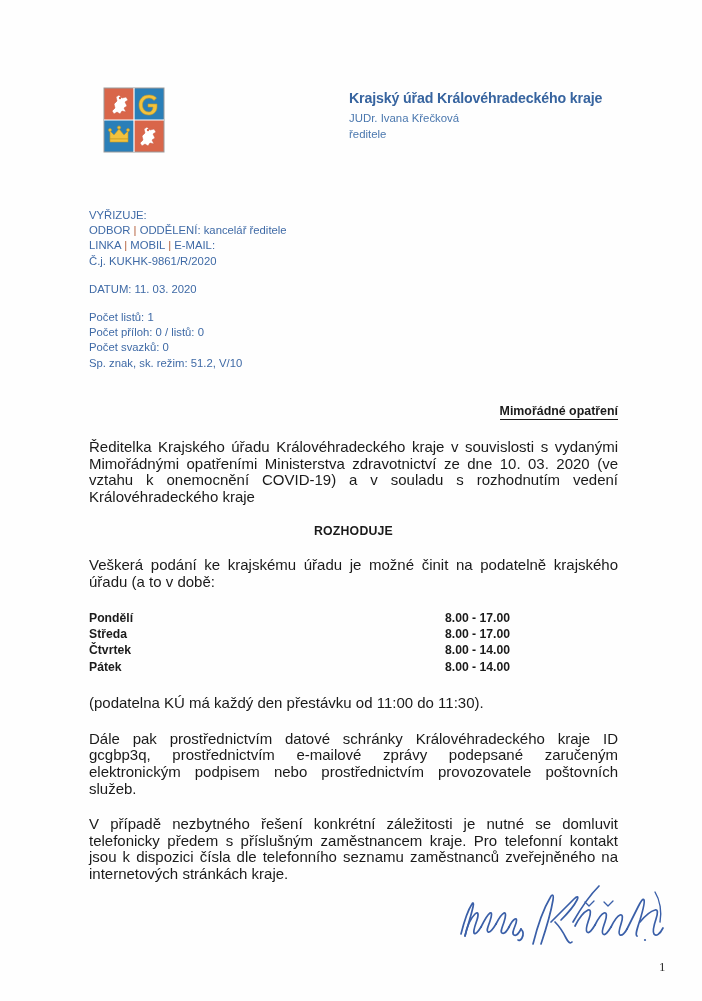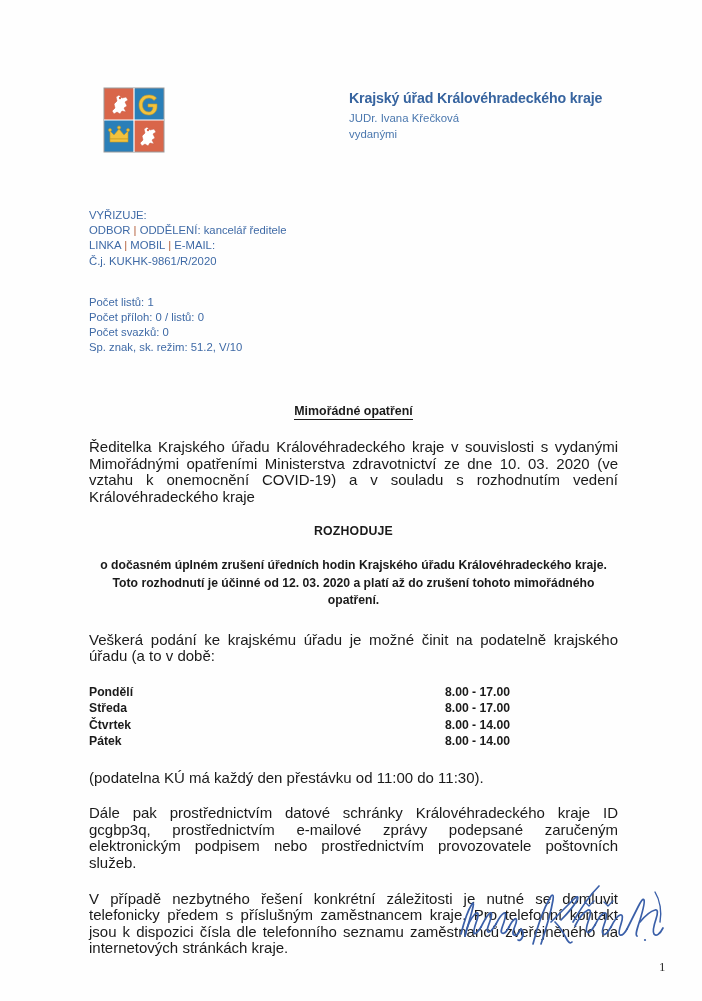--- a/index.html
+++ b/index.html
@@ -82,21 +82,21 @@
   .meta-gap-sm { height: 13px; }
 
   
   .body-area {
     position: absolute;
     left: 89px;
     top: 404px;
     width: 529px;
   }
   .doc-title {
-    text-align: center;
+    text-align: right;
     font-weight: bold;
     font-size: 12.4px;
     margin-bottom: 21px;
   }
   .doc-title span {
     border-bottom: 1.4px solid #1a1a1a;
     padding-bottom: 1px;
   }
   p.para {
     margin: 0 0 19px 0;
@@ -196,21 +196,21 @@
 
         <rect x="1" y="1" width="60" height="64" fill="none" stroke="#9a9a9a" stroke-width="1"></rect>
         <line x1="31" y1="1" x2="31" y2="65" stroke="#ffffff" stroke-width="1.2"></line>
         <line x1="1" y1="33" x2="61" y2="33" stroke="#ffffff" stroke-width="1.2"></line>
       </svg>
     </div>
 
     <div class="org-block">
       <div class="org-name">Krajský úřad Královéhradeckého kraje</div>
       <div class="org-person">JUDr. Ivana Křečková</div>
-      <div class="org-role">vydanými</div>
+      <div class="org-role">ředitele</div>
     </div>
   </div>
 
   <div class="meta">
     <div class="line">
       <span>VYŘIZUJE:</span>
     </div>
     <div class="line">
       <span>ODBOR</span>
       <span class="sep">|</span>
@@ -220,39 +220,39 @@
     <div class="line">
       <span>LINKA</span>
       <span class="sep">|</span>
       <span>MOBIL</span>
       <span class="sep">|</span>
       <span>E-MAIL:</span>
     </div>
     <div class="line">Č.j. KUKHK-9861/R/2020</div>
 
     <div class="meta-gap"></div>
+    <div class="line">DATUM: 11. 03. 2020</div>
 
     <div class="meta-gap-sm"></div>
     <div class="line">Počet listů: 1</div>
     <div class="line">Počet příloh: 0 / listů: 0</div>
     <div class="line">Počet svazků: 0</div>
     <div class="line">Sp. znak, sk. režim: 51.2, V/10</div>
   </div>
 
   <div class="body-area">
 
     <div class="doc-title">
       <span>Mimořádné opatření</span>
     </div>
 
     <p class="para">Ředitelka Krajského úřadu Královéhradeckého kraje v souvislosti s vydanými Mimořádnými opatřeními Ministerstva zdravotnictví ze dne 10. 03. 2020 (ve vztahu k onemocnění COVID-19) a v souladu s rozhodnutím vedení Královéhradeckého kraje</p>
 
     <div class="decides">ROZHODUJE</div>
 
-    <div class="ruling">o dočasném úplném zrušení úředních hodin Krajského úřadu Královéhradeckého kraje. Toto rozhodnutí je účinné od 12. 03. 2020 a platí až do zrušení tohoto mimořádného opatření.</div>
 
     <p class="para">Veškerá podání ke krajskému úřadu je možné činit na podatelně krajského úřadu (a to v době:</p>
 
     <table class="hours">
       <tbody>
         <tr>
           <td class="day">Pondělí</td>
           <td class="time">8.00 - 17.00</td>
         </tr>
         <tr>

